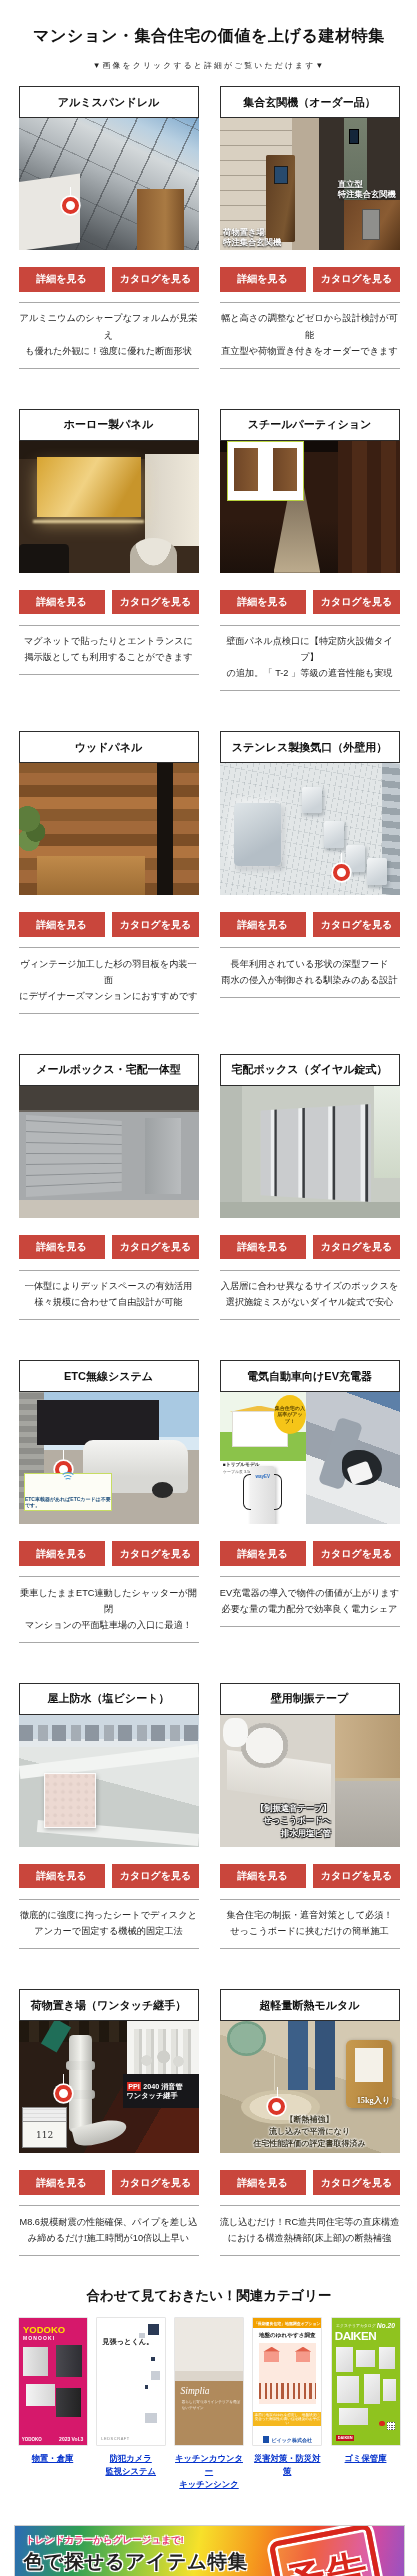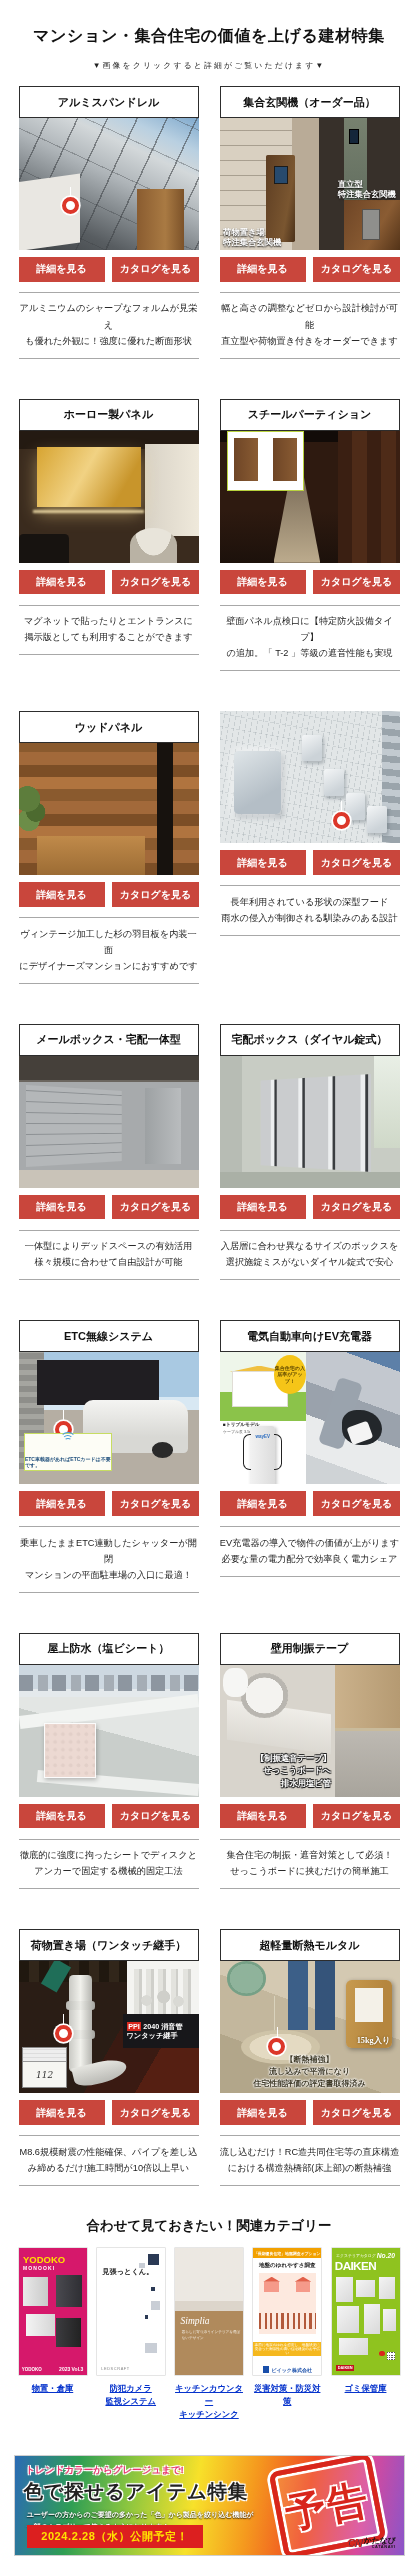--- a/index.html
+++ b/index.html
@@ -6,21 +6,21 @@
   body{width:418px;font-family:"Liberation Sans","DejaVu Sans",sans-serif;color:#1a1a1a;}
   .wrap{width:381px;margin:0 auto;}
   
   .page-title{margin:25.6px 0 0;text-align:center;font-size:16px;font-weight:bold;color:#111;letter-spacing:0.6px;}
   .page-sub{margin-top:13px;text-align:center;font-size:7.8px;letter-spacing:2.2px;color:#222;}
   
   .cards{margin-top:15.6px;display:grid;grid-template-columns:1fr 1fr;column-gap:21px;row-gap:40px;}
   .card{display:flex;flex-direction:column;}
   .card-title{border:1.1px solid #2d2d2d;background:#fff;height:30px;display:flex;align-items:center;justify-content:center;font-size:11px;font-weight:bold;color:#111;text-align:center;}
   .card-image{position:relative;height:132px;overflow:hidden;background:#888;}
-  .card-buttons{display:flex;gap:7.8px;margin-top:7px;}
+  .card-buttons{display:flex;gap:7.8px;margin-top:17px;}
   .btn{flex:1;background:#c9463c;color:#fff;font-weight:bold;font-size:10px;height:24.5px;display:flex;align-items:center;justify-content:center;cursor:pointer;}
   .card-desc{margin-top:10.6px;border-top:0.6px solid #a8a8a8;border-bottom:0.6px solid #a8a8a8;padding:7.2px 0 9px;}
   .card-desc p{margin:0;text-align:center;font-size:9.2px;line-height:1.75;color:#1c1c1c;}
   
   .marker{position:absolute;width:9px;height:9px;border-radius:50%;background:#fff;border:4.5px solid #dc372a;box-shadow:0 0 0 1.7px #fff;}
   .marker:before{content:"";position:absolute;left:50%;top:-14.5px;width:1.1px;height:10px;background:#fff;}
   
   .ov{position:absolute;color:#fff;font-weight:bold;line-height:1.25;}
   .img1{background:linear-gradient(205deg,#7fa9cd 0%,#b9d0e1 16%,#d3d8da 28%,#aeb4b8 46%,#81878b 62%,#585d61 78%,#3c4043 100%);}
   .img1 .panels{position:absolute;inset:0;background:repeating-linear-gradient(115deg,transparent 0 25.6px,rgba(60,64,68,.55) 25.6px 27px),repeating-linear-gradient(25deg,transparent 0 36px,rgba(60,64,68,.35) 36px 37px);}
@@ -109,21 +109,21 @@
   .img13 .joint1{top:30%;} .img13 .joint2{top:52%;}
   .img13 .elbow{position:absolute;left:30%;top:76%;width:30%;height:16%;background:linear-gradient(180deg,#e5e5e0,#b9b9b4);border-radius:0 50% 50% 40%;transform:rotate(-14deg);}
   .img13 .green{position:absolute;left:16%;top:0;width:10%;height:22%;background:#1f6e58;transform:rotate(30deg);}
   .img13 .inset{position:absolute;right:0;top:0;width:40%;height:66%;background:#f4f4f1;}
   .img13 .fittings{position:absolute;right:4%;top:6%;width:32%;height:34%;background:radial-gradient(circle at 22% 70%,#d9d9d4 0 5px,transparent 5.6px),radial-gradient(circle at 52% 62%,#cfcfca 0 6.1px,transparent 6.7px),radial-gradient(circle at 78% 72%,#d9d9d4 0 5px,transparent 5.6px),repeating-linear-gradient(90deg,#e3e3de 0 5px,#cfcfca 5px 7.8px,transparent 7.8px 12.2px);}
   .img13 .band{position:absolute;right:0;top:40%;width:40%;height:26%;background:#17171a;color:#fff;font-weight:bold;display:flex;flex-direction:column;justify-content:center;padding-left:3.3px;line-height:1.3;}
   .img13 .band .b1{font-size:7.2px;} .img13 .band .b1 em{font-style:normal;color:#fff;background:#d8261c;padding:0 1.7px;margin-right:1.7px;font-size:7.2px;}
   .img13 .band .b2{font-size:7.2px;}
   .img13 .board{position:absolute;left:2%;bottom:4%;width:24%;height:30%;background:#f6f6f2;border:1.1px solid #888;display:flex;flex-direction:column;}
   .img13 .board .hdr{border-bottom:0.6px solid #999;height:34%;background:repeating-linear-gradient(0deg,#eee 0 3.3px,#ddd 3.3px 3.9px);}
-  .img13 .board .num{flex:1;display:flex;align-items:center;justify-content:center;font-size:9px;color:#333;font-family:"DejaVu Serif",serif;font-style:italic;}
+  .img13 .board .num{flex:1;display:flex;align-items:center;justify-content:center;font-size:9px;color:#333;font-family:"DejaVu Serif",serif;}
   .img14{background:linear-gradient(200deg,#d4c9b2 0 40%,#c3b79d 40% 70%,#b2a68a 70% 100%);}
   .img14 .bucket{position:absolute;left:4%;top:0;width:22%;height:26%;background:radial-gradient(ellipse at center,#8fb39b 0 60%,#76a086 61% 100%);border-radius:50%;}
   .img14 .legs{position:absolute;left:38%;top:0;width:26%;height:52%;background:linear-gradient(90deg,#3c5f88 0 42%,transparent 42% 58%,#35547a 58% 100%);}
   .img14 .pour{position:absolute;left:30%;top:26%;width:1.7px;height:30%;background:#d9d2bc;}
   .img14 .pool{position:absolute;left:12%;top:52%;width:44%;height:26%;background:radial-gradient(ellipse at center,#e4dac2 0 55%,#cfc4a8 56% 100%);border-radius:50%;}
   .img14 .bag{position:absolute;right:4%;top:14%;width:26%;height:52%;background:linear-gradient(100deg,#c79a4f,#b5863e 70%);border-radius:5.6px;box-shadow:1.1px 1.7px 4.5px rgba(0,0,0,.3);}
   .img14 .label{position:absolute;right:9%;top:20%;width:16%;height:26%;background:#f4f1e8;}
   .img14 .bagtxt{position:absolute;right:5%;top:56%;font-size:8.3px;font-weight:bold;color:#fff;font-family:"Liberation Serif","DejaVu Serif",serif;text-shadow:0 0 1.7px #7a5a20,0 0 1.7px #7a5a20;padding-left:39px;}
   .img14 .txt{position:absolute;left:10%;bottom:2%;width:80%;text-align:center;font-family:"Liberation Serif","DejaVu Serif",serif;font-weight:bold;color:#3f3a28;font-size:8px;line-height:1.55;text-shadow:0 0 2.2px #fff,0 0 2.2px #fff,0 0 2.2px #fff;}
   .ov-genkan1{right:2%;top:46%;font-size:8.3px;text-shadow:0 0.6px 1.7px #000;}
@@ -279,20 +279,21 @@
       <div class="card-buttons">
         <div class="btn">詳細を見る</div>
         <div class="btn">カタログを見る</div>
       </div>
       <div class="card-desc">
         <p><span>ヴィンテージ加工した杉の羽目板を内装一面</span><br><span>にデザイナーズマンションにおすすめです</span></p>
       </div>
     </div>
 
     <div class="card">
+      <div class="card-title">ステンレス製換気口（外壁用）</div>
       <div class="card-image img6">
         <div class="grid"></div>
         <div class="edge"></div>
         <div class="vbig"></div>
         <div class="v" style="left:46%;top:18%;"></div>
         <div class="v" style="left:58%;top:44%;"></div>
         <div class="v" style="left:70%;top:62%;"></div>
         <div class="v" style="left:82%;top:72%;"></div>
         <div class="marker" style="left:63%;top:76%;"></div>
       </div>

